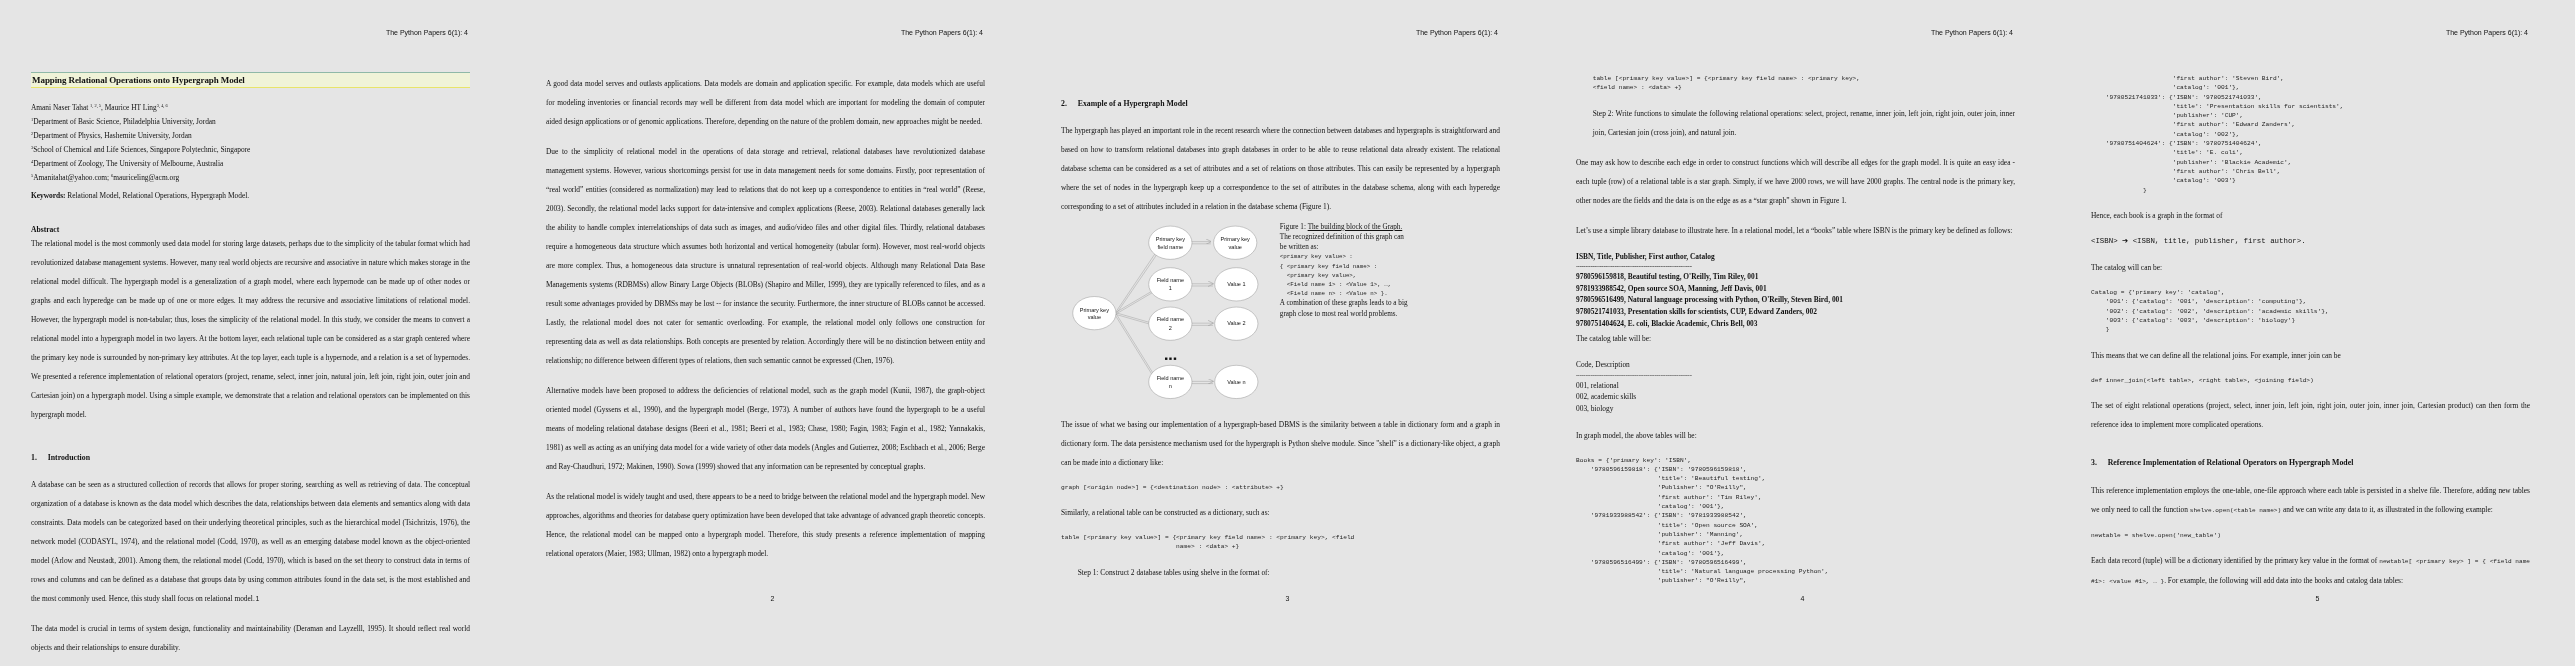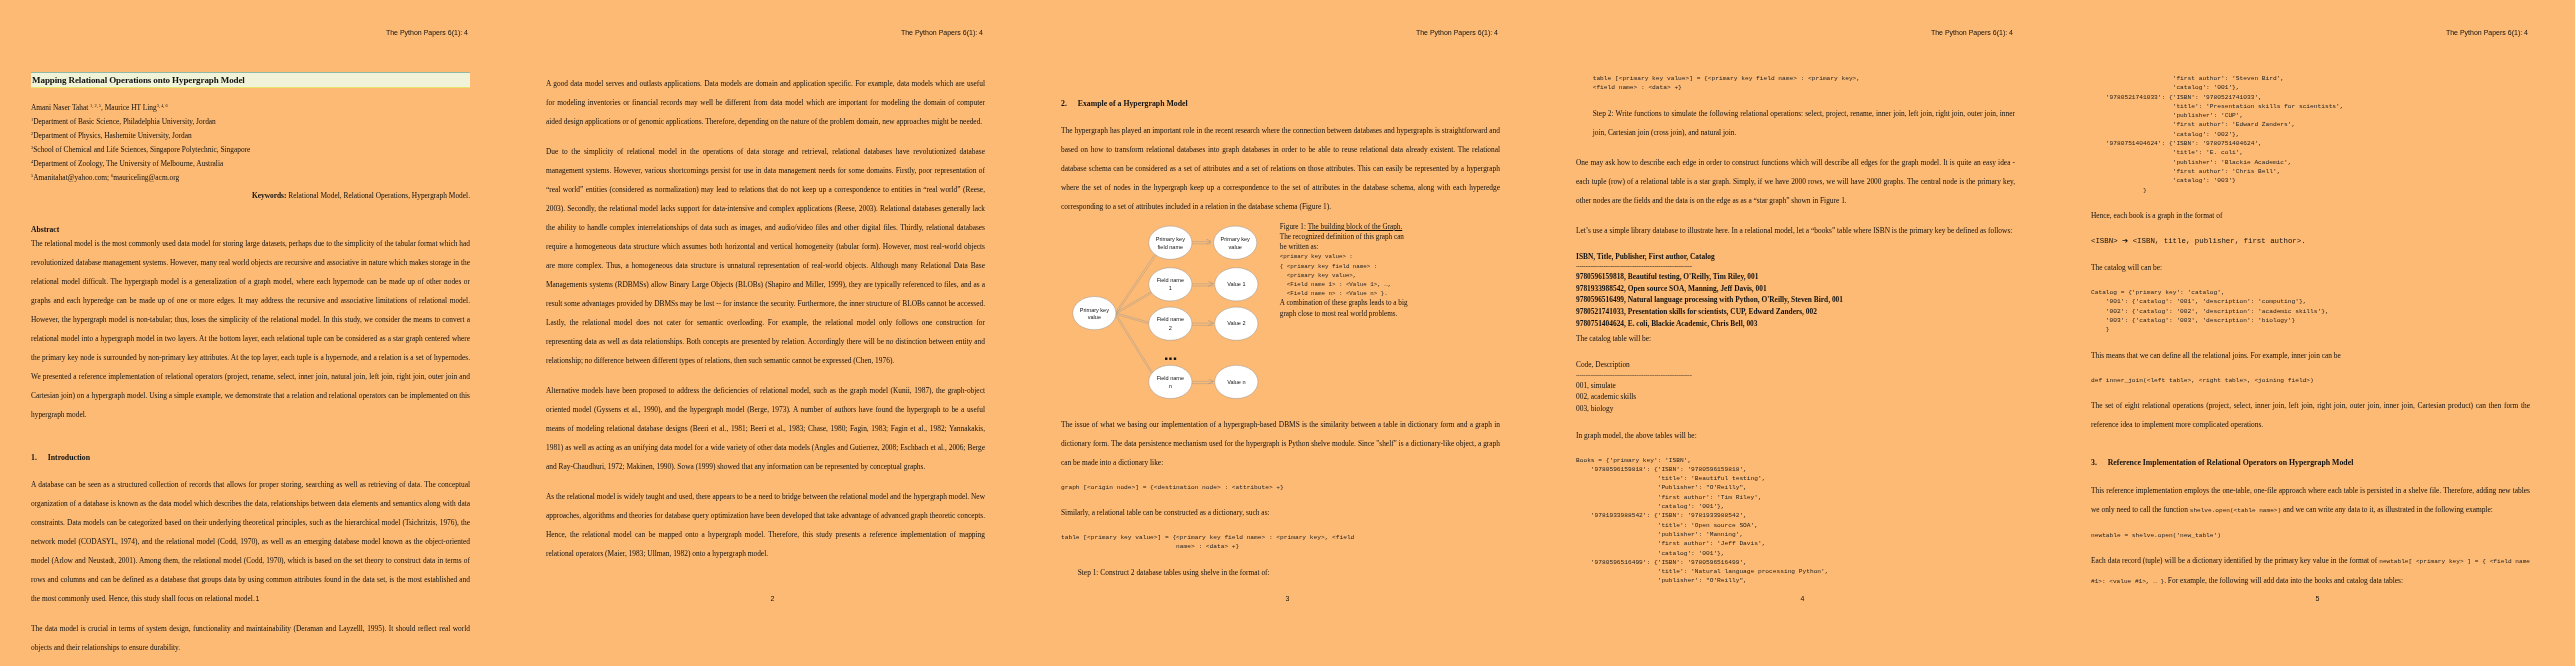--- a/index.html
+++ b/index.html
@@ -1,28 +1,28 @@
 <!DOCTYPE html>
 <html style="font-size:9px"><head>
 <meta charset="utf-8">
 <style>
   * { box-sizing: border-box; margin: 0; padding: 0; }
   html, body { width: 2576px; height: 667px; background: #ffffff; overflow: hidden; }
   body { font-family: "Liberation Serif", serif; color: #111; }
   .spread { display: flex; width: 2576px; height: 667px; }
-  .page { position: relative; width: 515px; height: 667px; background: #fdba74; }
+  .page { position: relative; width: 515px; height: 667px; background: #e5e5e5; }
   .running-head { position: absolute; top: 29px; right: 47px; font-family: "Liberation Sans", sans-serif; font-size: 7px; color: #111; }
   .page-num { position: absolute; top: 595px; left: 0; width: 515px; text-align: center; font-size: 7px; font-family: "Liberation Sans", sans-serif; }
   .content { position: absolute; left: 31px; width: 439px; top: 61px; }
   p.body { font-size: 7.4px; line-height: 19px; text-align: justify; margin-bottom: 11px; }
   .title-band { margin-top: 12.2px; border-top: 1.1px solid #8fb8a8; border-bottom: 0.6px solid #e8e46a; background: #f0f3d8; padding: 1.7px 1.1px 2.2px; }
   .title-band h1 { font-size: 9px; font-weight: bold; font-family: "Liberation Serif", serif; letter-spacing: -0.1px; }
   .authors { margin-top: 12.2px; font-size: 7.4px; line-height: 11.4px; }
   .authors sup { font-size: 4.4px; }
-  .keywords { margin-top: 7.8px; font-size: 7.4px; text-align: right; }
+  .keywords { margin-top: 7.8px; font-size: 7.4px; }
   .keywords b { font-weight: bold; }
   h2.abstract-h { font-size: 7.6px; font-weight: bold; margin-top: 24.5px; }
   h2.sec { font-size: 7.8px; font-weight: bold; margin-bottom: 13.3px; display: flex; }
   h2.sec .num { width: 16.7px; }
   pre.code { font-family: "Liberation Mono", monospace; font-size: 6.2px; line-height: 9.3px; color: #222; white-space: pre; margin-bottom: 11px; }
   .indent { padding-left: 16.7px; }
   .plain-line { font-size: 7.4px; line-height: 11.6px; }
   .dashes { font-size: 6.1px; letter-spacing: -0.2px; color: #222; overflow: hidden; white-space: nowrap; width: 116px; line-height: 9px; }
   .figure-wrap { display: flex; margin: 3.3px 0 12.2px 0; }
   .fig-svg { width: 200px; height: 183px; flex: none; }
@@ -172,21 +172,21 @@
         <div class="plain-line">9780596159818, Beautiful testing, O'Reilly, Tim Riley, 001</div>
         <div class="plain-line">9781933988542, Open source SOA, Manning, Jeff Davis, 001</div>
         <div class="plain-line">9780596516499, Natural language processing with Python, O'Reilly, Steven Bird, 001</div>
         <div class="plain-line">9780521741033, Presentation skills for scientists, CUP, Edward Zanders, 002</div>
         <div class="plain-line">9780751404624, E. coli, Blackie Academic, Chris Bell, 003</div>
       </div>
       <p class="body">The catalog table will be:</p>
       <div style="margin-bottom:11px;">
         <div class="plain-line">Code, Description</div>
         <div class="dashes">--------------------------------------------------------------------------------------------</div>
-        <div class="plain-line">001, simulate</div>
+        <div class="plain-line">001, relational</div>
         <div class="plain-line">002, academic skills</div>
         <div class="plain-line">003, biology</div>
       </div>
       <p class="body">In graph model, the above tables will be:</p>
       <pre class="code">Books = {'primary key': 'ISBN',
     '9780596159818': {'ISBN': '9780596159818',
                       'title': 'Beautiful testing',
                       'Publisher': "O'Reilly",
                       'first author': 'Tim Riley',
                       'catalog': '001'},

